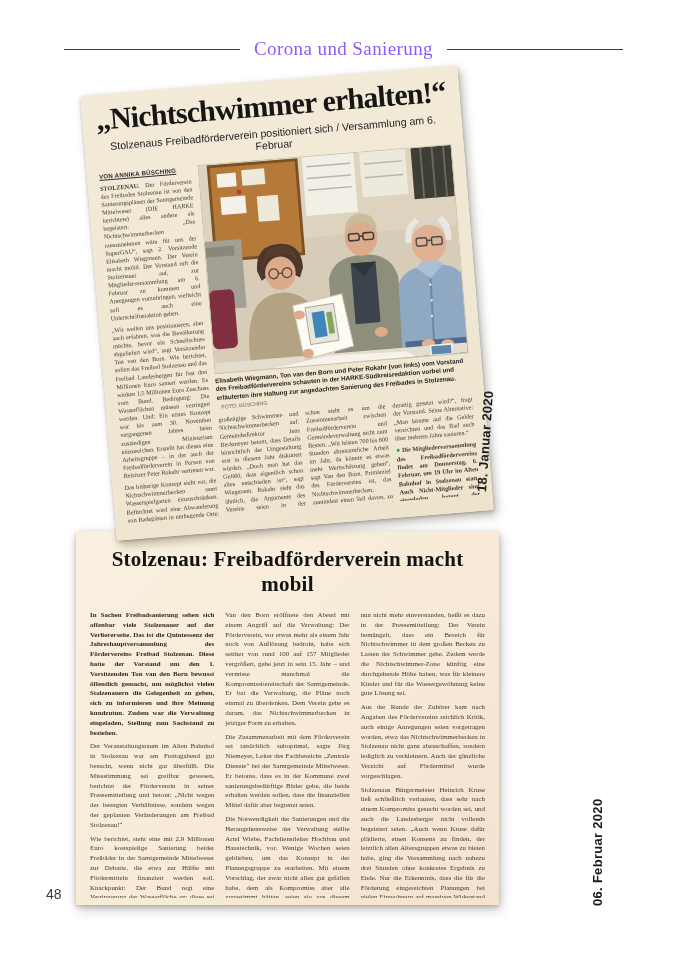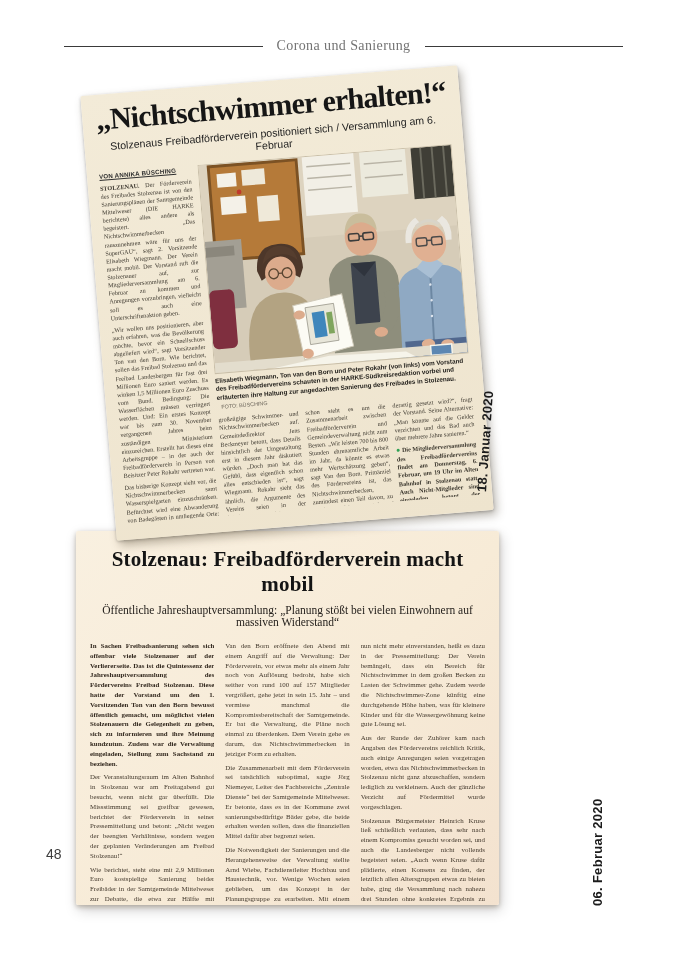--- a/index.html
+++ b/index.html
@@ -1,21 +1,21 @@
 <!DOCTYPE html>
 <html lang="de"><head>
 <meta charset="utf-8">
 <style>
   html,body{margin:0;padding:0;background:#9a9a9a;}
   .page{position:relative;width:683px;height:965px;background:#ffffff;overflow:hidden;
         font-family:"Liberation Serif",serif;}
   
   .hdr{position:absolute;left:64px;right:60px;top:38px;display:flex;align-items:center;gap:14px;}
   .rule{flex:1;border-top:1.4px solid #3a3a3a;height:0;}
-  .hdr-title{font-size:14px;color:#737373;letter-spacing:.4px;white-space:nowrap;}
+  .hdr-title{font-size:19px;color:#8b5cf6;letter-spacing:.4px;white-space:nowrap;}
   
   .clip{position:absolute;box-sizing:border-box;}
   
   .clip1{left:98px;top:80px;width:378px;height:446px;padding:10px 12px;overflow:hidden;
          background:linear-gradient(170deg,#f3ebd8,#eee4ce);
          box-shadow:3px 5px 10px rgba(60,50,30,.35),0 1px 3px rgba(0,0,0,.25);
          transform:rotate(-4.7deg);z-index:3;border-radius:2px;}
   .c1-headline{font-size:30px;font-weight:bold;letter-spacing:-.8px;text-align:center;
                color:#161616;line-height:1.02;}
   .c1-subhead{font-family:"Liberation Sans",sans-serif;font-size:10.6px;color:#1f1f1f;
@@ -46,21 +46,21 @@
   .c2-subhead{font-size:11.5px;text-align:center;color:#26221e;margin-top:7px;}
   .c2-cols{display:flex;gap:11px;margin-top:13px;height:288px;overflow:hidden;}
   .c2-col{flex:1;font-size:6.9px;line-height:1.42;text-align:justify;color:#42382c;overflow:hidden;}
   .c2-col p{margin:0 0 4px;}
   .intro{font-weight:bold;color:#33291f;}
   
   .date{position:absolute;writing-mode:vertical-rl;font-family:"Liberation Sans",sans-serif;
         font-size:13px;font-weight:600;color:#1b1b1b;letter-spacing:.3px;white-space:nowrap;}
   .d1{left:478px;top:380px;height:112px;transform:rotate(184deg);z-index:4;}
   .d2{left:590px;top:766px;height:140px;transform:rotate(180deg);z-index:4;}
-  .pagenum{position:absolute;left:46px;top:846px;font-family:"Liberation Sans",sans-serif;
+  .pagenum{position:absolute;left:46px;top:886px;font-family:"Liberation Sans",sans-serif;
            font-size:14px;color:#3c3c3c;}
 </style>
 </head>
 <body>
 
 <div class="page">
 
   <div class="hdr">
     <div class="rule"></div>
     <div class="hdr-title">Corona und Sanierung</div>
@@ -170,21 +170,20 @@
           </div>
         </div>
       </div>
     </div>
   </div>
 
   <div class="date d1">18. Januar 2020</div>
 
   <div class="clip clip2">
     <div class="c2-headline">Stolzenau: Freibadförderverein macht mobil</div>
-    <div class="c2-subhead">Öffentliche Jahreshauptversammlung: „Planung stößt bei vielen Einwohnern auf massiven Widerstand“</div>
     <div class="c2-cols">
       <div class="c2-col">
         <p class="intro">In Sachen Freibadsanierung sehen sich offenbar viele Stolzenauer auf der Verliererseite. Das ist die Quintessenz der Jahreshauptversammlung des Fördervereins Freibad Stolzenau. Diese hatte der Vorstand um den 1. Vorsitzenden Ton van den Born bewusst öffentlich gemacht, um möglichst vielen Stolzenauern die Gelegenheit zu geben, sich zu informieren und ihre Meinung kundzutun. Zudem war die Verwaltung eingeladen, Stellung zum Sachstand zu beziehen.</p>
         <p>Der Veranstaltungsraum im Alten Bahnhof in Stolzenau war am Freitagabend gut besucht, wenn nicht gar überfüllt. Die Missstimmung sei greifbar gewesen, berichtet der Förderverein in seiner Pressemitteilung und betont: „Nicht wegen der beengten Verhältnisse, sondern wegen der geplanten Veränderungen am Freibad Stolzenau!“</p>
         <p>Wie berichtet, steht eine mit 2,9 Millionen Euro kostspielige Sanierung beider Freibäder in der Samtgemeinde Mittelweser zur Debatte, die etwa zur Hälfte mit Fördermitteln finanziert werden soll. Knackpunkt: Der Bund regt eine Verringerung der Wasserfläche an; diese sei im Verhältnis zur Einwohnerzahl zu groß. Deshalb, so die Idee einer Planungsgruppe, soll in Stolzenau das Nichtschwimmerbecken aufgegeben und in das Schwimmerbecken integriert werden. Landesbergen soll ein reines Naturbad werden.</p>
       </div>
       <div class="c2-col">
         <p>Van den Born eröffnete den Abend mit einem Angriff auf die Verwaltung: Der Förderverein, vor etwas mehr als einem Jahr noch von Auflösung bedroht, habe sich seither von rund 100 auf 157 Mitglieder vergrößert, gehe jetzt in sein 15. Jahr – und vermisse manchmal die Kompromissbereitschaft der Samtgemeinde. Er bat die Verwaltung, die Pläne noch einmal zu überdenken. Dem Verein gehe es darum, das Nichtschwimmerbecken in jetziger Form zu erhalten.</p>
         <p>Die Zusammenarbeit mit dem Förderverein sei tatsächlich suboptimal, sagte Jörg Niemeyer, Leiter des Fachbereichs „Zentrale Dienste“ bei der Samtgemeinde Mittelweser. Er betonte, dass es in der Kommune zwei sanierungsbedürftige Bäder gebe, die beide erhalten werden sollen, dass die finanziellen Mittel dafür aber begrenzt seien.</p>
         <p>Die Notwendigkeit der Sanierungen und die Herangehensweise der Verwaltung stellte Arnd Wiebe, Fachdienstleiter Hochbau und Haustechnik, vor. Wenige Wochen seien geblieben, um das Konzept in der Planungsgruppe zu erarbeiten. Mit einem Vorschlag, der zwar nicht allen gut gefallen habe, dem als Kompromiss aber alle zugestimmt hätten, seien sie aus diesem Verfahren herausgegangen.</p>

